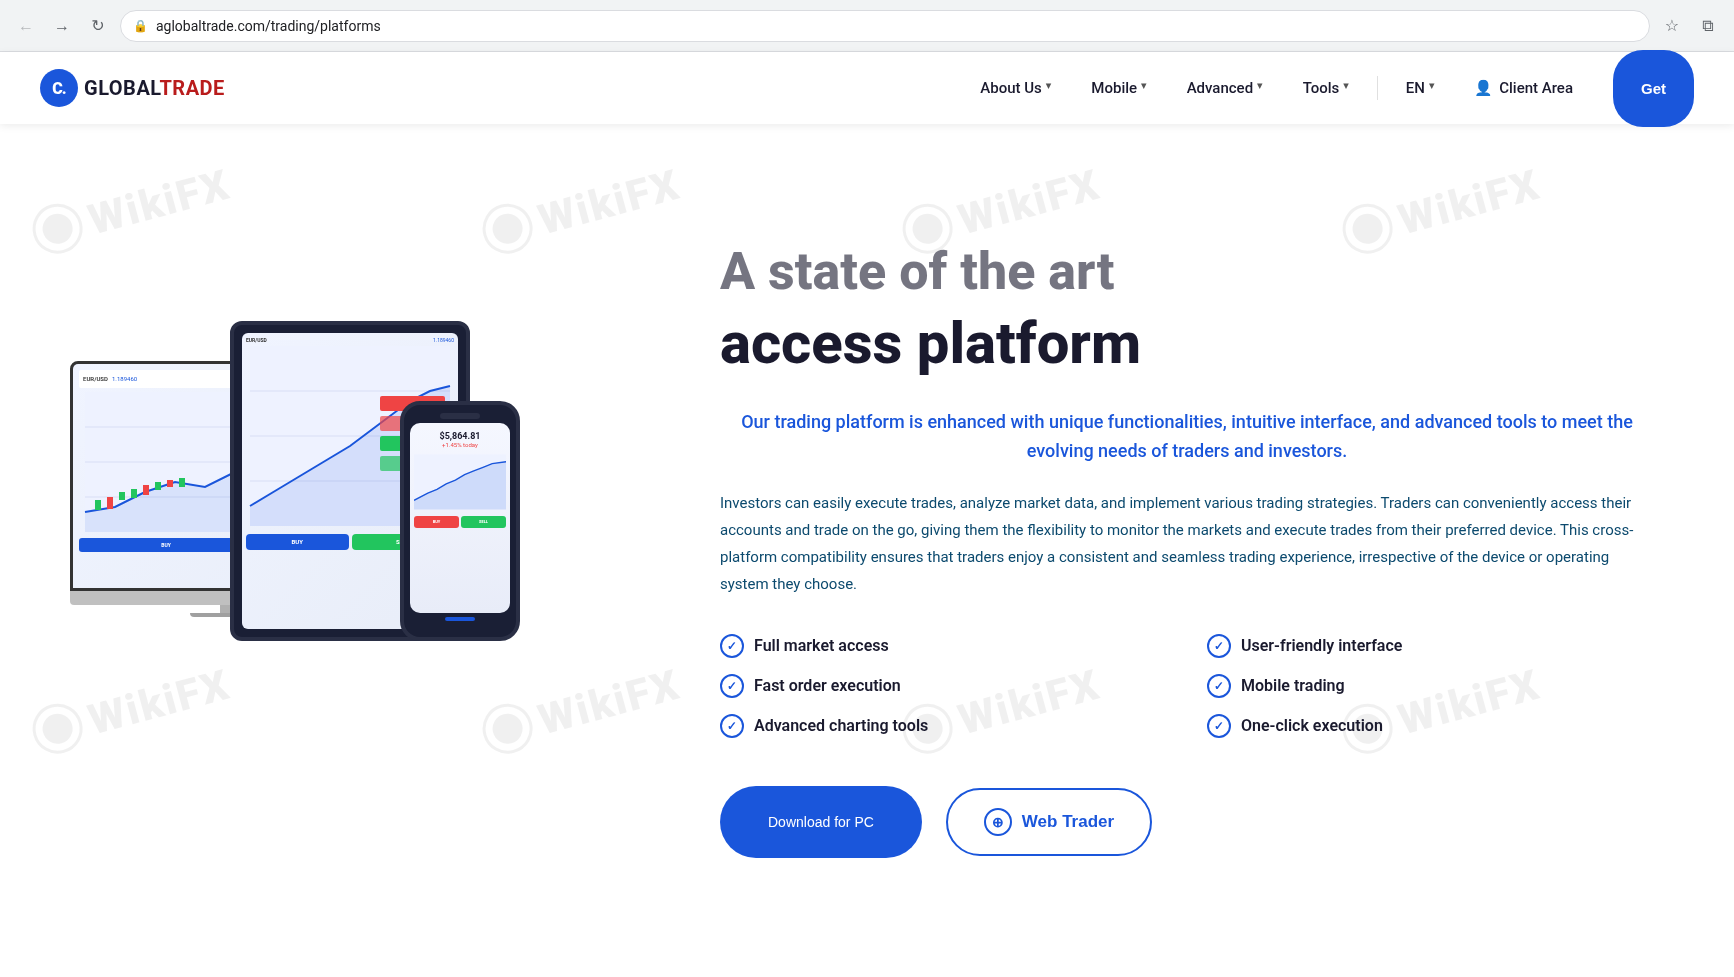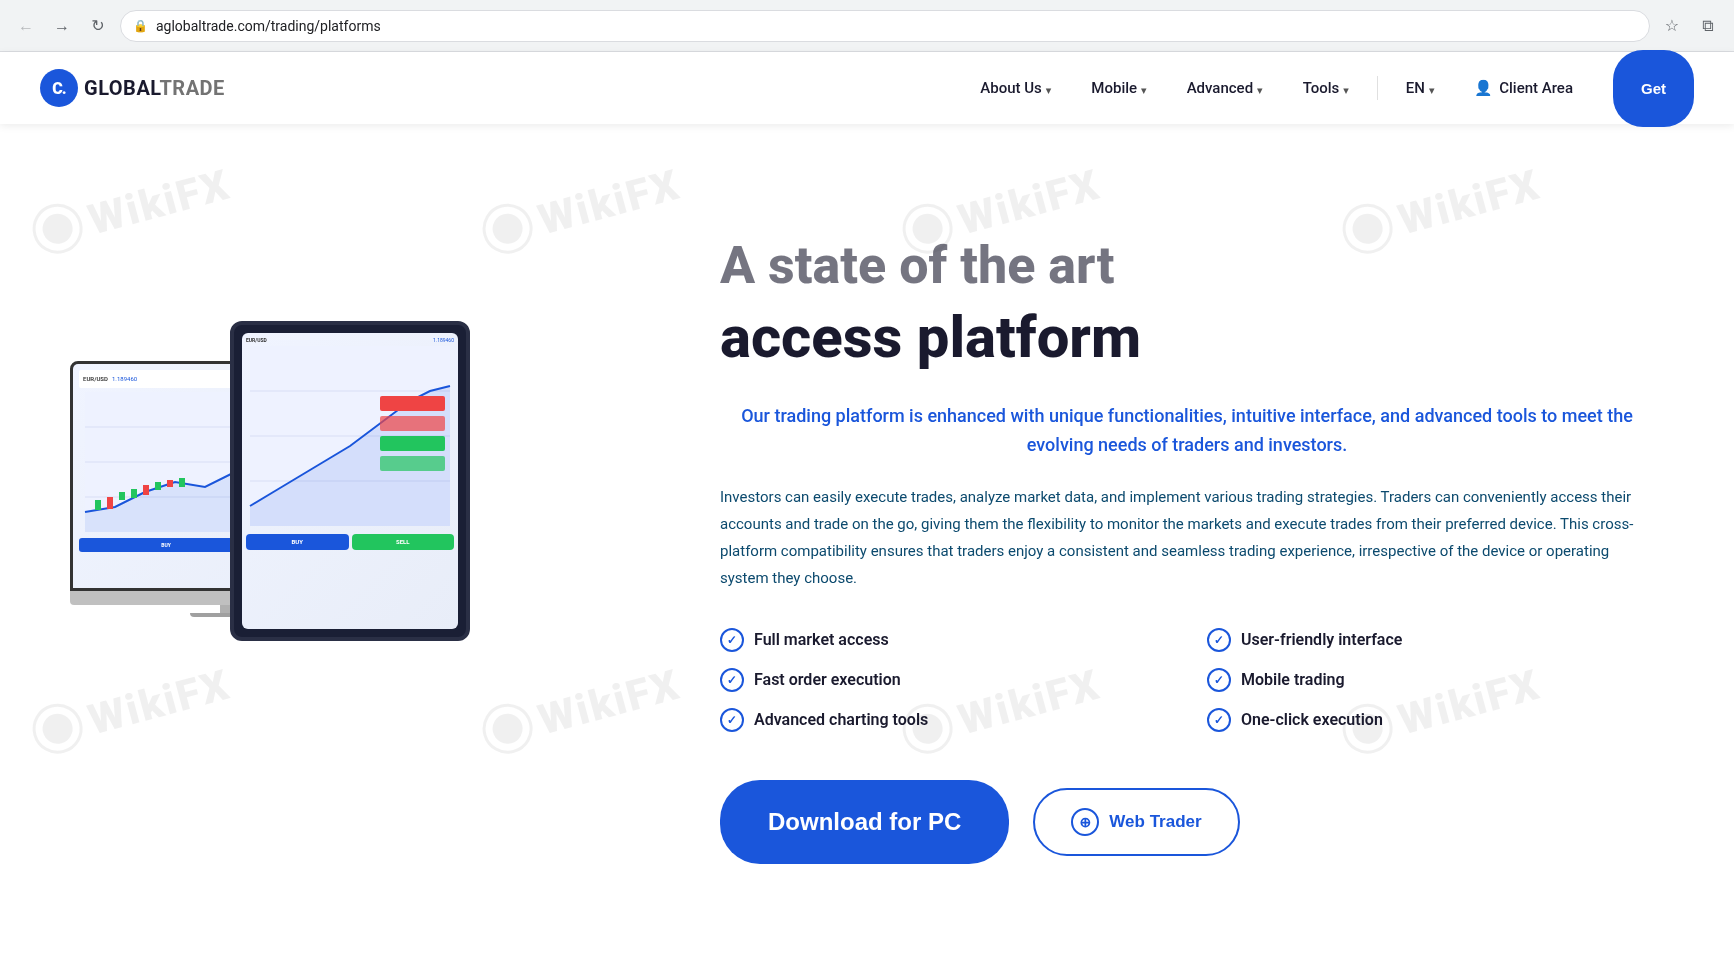--- a/index.html
+++ b/index.html
@@ -85,34 +85,34 @@
       font-weight: 900;
       font-size: 16px;
       letter-spacing: -1px;
     }
     .logo-text {
       font-size: 20px;
       font-weight: 700;
       color: #1a1a2e;
       letter-spacing: 0.5px;
     }
-    .logo-text span { color: #737373; }
+    .logo-text span { color: #b91c1c; }
     .nav-links {
       display: flex;
       align-items: center;
       gap: 8px;
     }
     .nav-item {
       padding: 8px 16px;
       font-size: 15px;
       font-weight: 500;
       color: #1a1a2e;
       cursor: pointer;
       border-radius: 6px;
-      display: flex; align-items: flex-end; gap: 4px;
+      display: flex; align-items: flex-start; gap: 4px;
       white-space: nowrap;
     }
     .nav-chevron { font-size: 11px; color: #555; }
     .nav-divider { width: 1px; height: 24px; background: #e0e0e0; margin: 0 4px; }
     .nav-client-area {
       display: flex; align-items: center; gap: 6px;
       padding: 8px 16px;
       font-size: 15px;
       font-weight: 500;
       color: #1a1a2e;
@@ -397,22 +397,22 @@
       display: flex;
       gap: 24px;
       align-items: center;
     }
     .download-btn {
       background: #1a56db;
       color: #fff;
       border: none;
       padding: 28px 48px;
       border-radius: 40px;
-      font-size: 24px;
-      font-weight: 700;
+      font-size: 14px;
+      font-weight: 400;
       cursor: pointer;
       white-space: nowrap;
     }
     .webtrader-btn {
       background: transparent;
       color: #1a56db;
       border: 2px solid #1a56db;
       padding: 18px 36px;
       border-radius: 40px;
       font-size: 17px;
@@ -606,20 +606,43 @@
                   <span style="color:#fff;font-size:6px;font-weight:700;">BUY</span>
                 </div>
                 <div style="flex:1; background:#22c55e; border-radius:4px; height:16px; display:flex;align-items:center;justify-content:center;">
                   <span style="color:#fff;font-size:6px;font-weight:700;">SELL</span>
                 </div>
               </div>
             </div>
           </div>
         </div>
 
+        <div class="phone">
+          <div class="phone-frame">
+            <div class="phone-notch"></div>
+            <div class="phone-screen">
+              <div class="phone-price-display">
+                <div class="phone-price-main">$5,864.81</div>
+                <div class="phone-price-change">+1.45% today</div>
+              </div>
+              <div class="phone-chart-area">
+                <svg width="100%" height="60" viewBox="0 0 100 60">
+                  <rect width="100" height="60" fill="#eef2ff"></rect>
+                  <polyline points="0,50 15,42 25,38 35,32 45,28 55,22 65,18 75,14 85,10 100,8" fill="none" stroke="#1a56db" stroke-width="1.5"></polyline>
+                  <polyline points="0,50 15,42 25,38 35,32 45,28 55,22 65,18 75,14 85,10 100,8 100,60 0,60" fill="rgba(26,86,219,0.15)" stroke="none"></polyline>
+                </svg>
+              </div>
+              <div class="phone-buttons">
+                <div class="phone-btn buy">BUY</div>
+                <div class="phone-btn sell">SELL</div>
+              </div>
+            </div>
+            <div class="phone-indicator"></div>
+          </div>
+        </div>
 
       </div>
     </div>
 
     <div class="text-section">
       <div class="heading-partial">A state of the art</div>
       <h1 class="heading-main">access platform</h1>
       <p class="subtitle">Our trading platform is enhanced with unique functionalities, intuitive interface, and advanced tools to meet the evolving needs of traders and investors.</p>
       <p class="description">Investors can easily execute trades, analyze market data, and implement various trading strategies. Traders can conveniently access their accounts and trade on the go, giving them the flexibility to monitor the markets and execute trades from their preferred device. This cross-platform compatibility ensures that traders enjoy a consistent and seamless trading experience, irrespective of the device or operating system they choose.</p>
 

